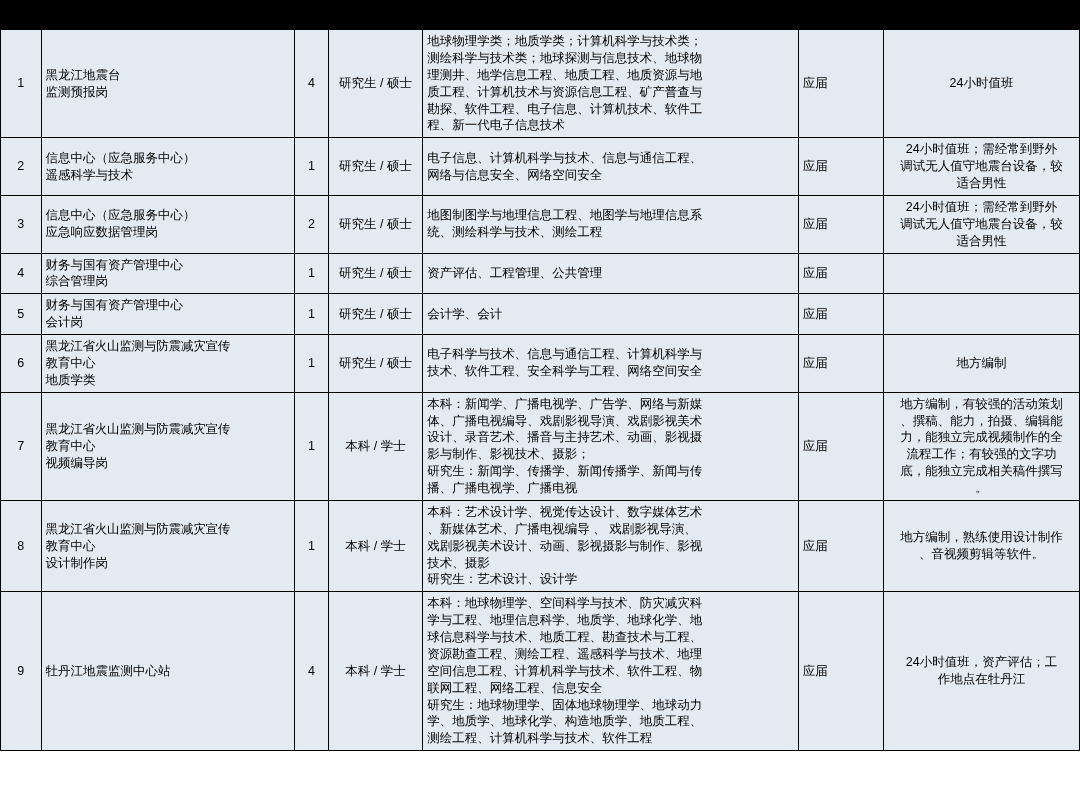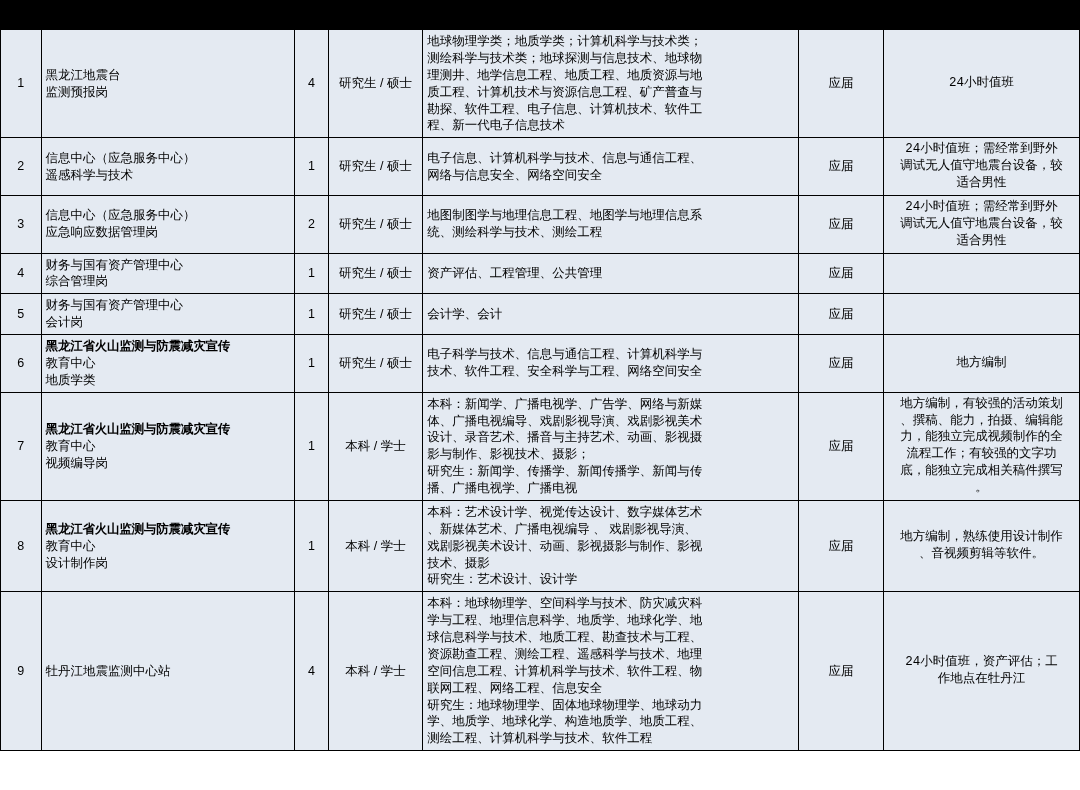--- a/index.html
+++ b/index.html
@@ -39,37 +39,36 @@
     background: #000000;
     height: 28px;
     padding: 0;
     border: 1px solid #000000;
   }
   .c-idx { width: 40px; text-align: center; }
   .c-post { width: 250px; text-align: left; }
   .c-num { width: 33px; text-align: center; }
   .c-edu { width: 93px; text-align: center; margin-top: 45px; }
   .c-major { width: 370px; text-align: left; }
-  .c-type { width: 84px; text-align: center; }
+  .c-type { width: 84px; }
   .c-note { width: 193px; text-align: center; }
 
   .major-cell {
     text-align: justify;
     text-align-last: left;
     margin-top: 20px;
   }
   .note-cell {
     text-align: justify;
     text-align-last: center;
     font-size: 12px;
     line-height: 1.45;
-    font-family: Liberation Mono, monospace;
   }
   .post-cell div { white-space: nowrap; }
-  .post-cell .narrow { letter-spacing: -0.2px; font-weight: bold; }
+  .post-cell .narrow { letter-spacing: -0.2px; }
   .major-cell div { margin: 0; }
 </style>
 </head>
 <body>
 
 <div id="sheet">
   <table class="rec-table">
     <colgroup>
       <col class="c-idx">
         <col class="c-post">

